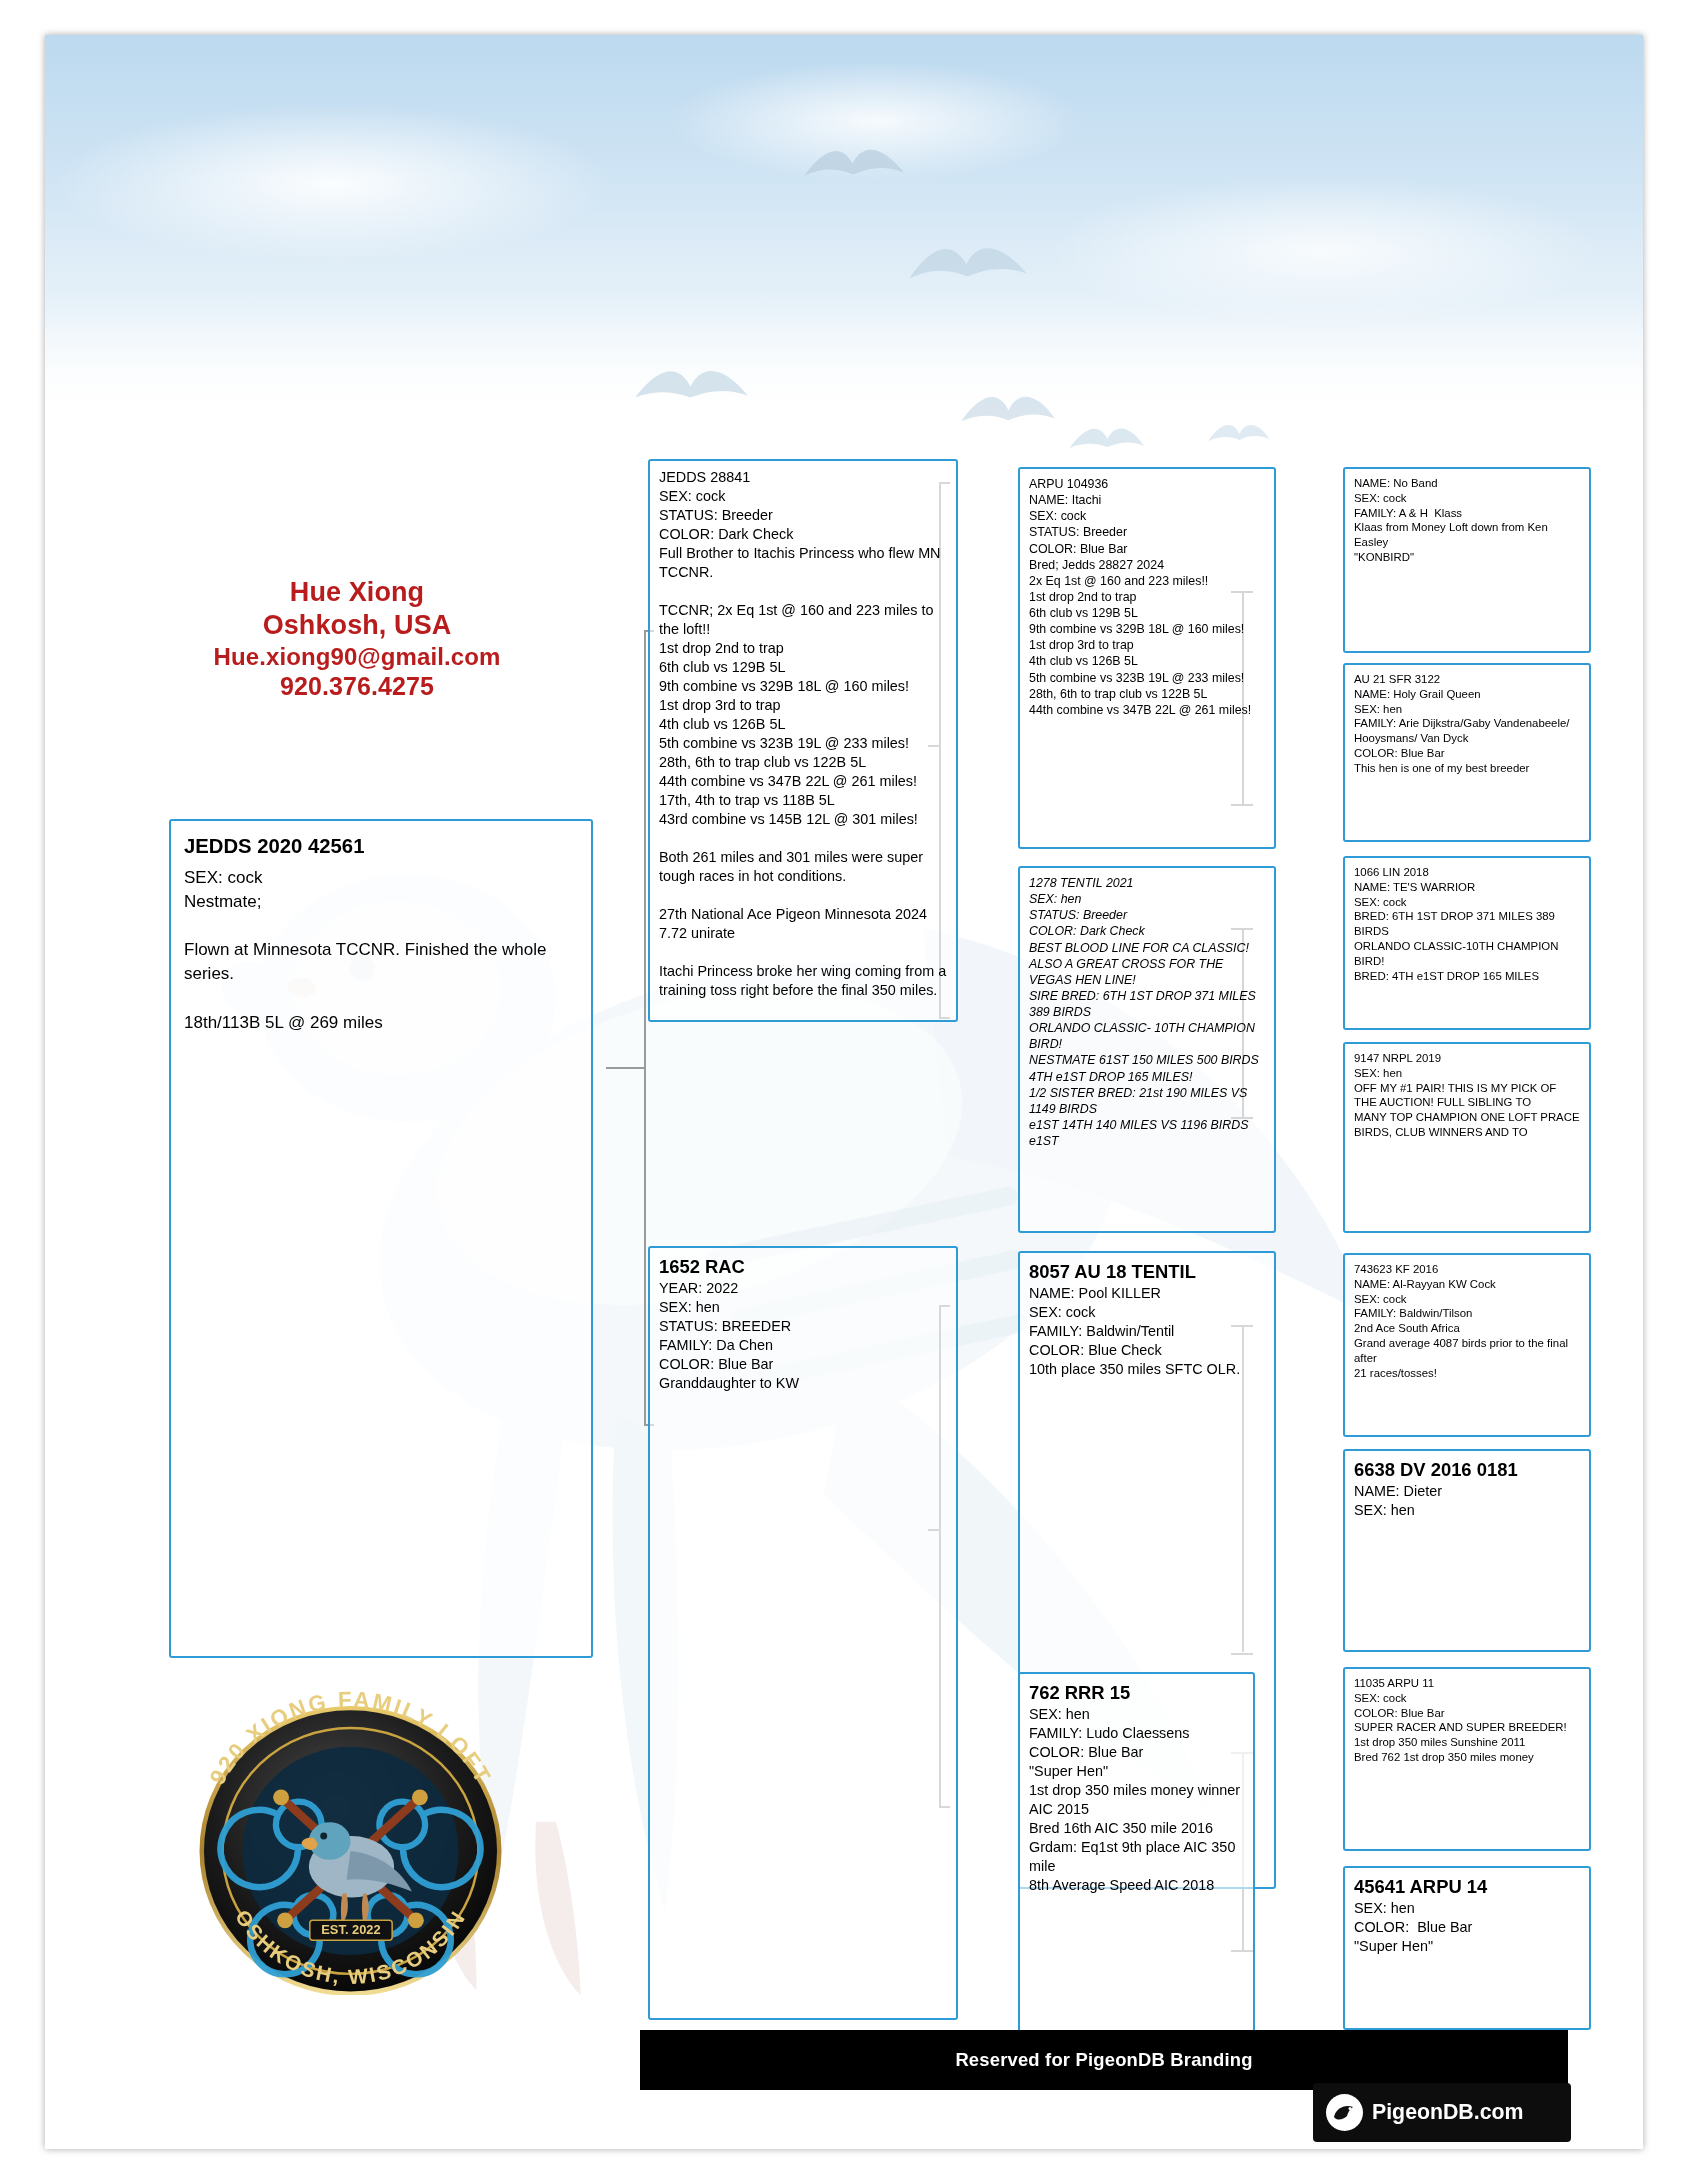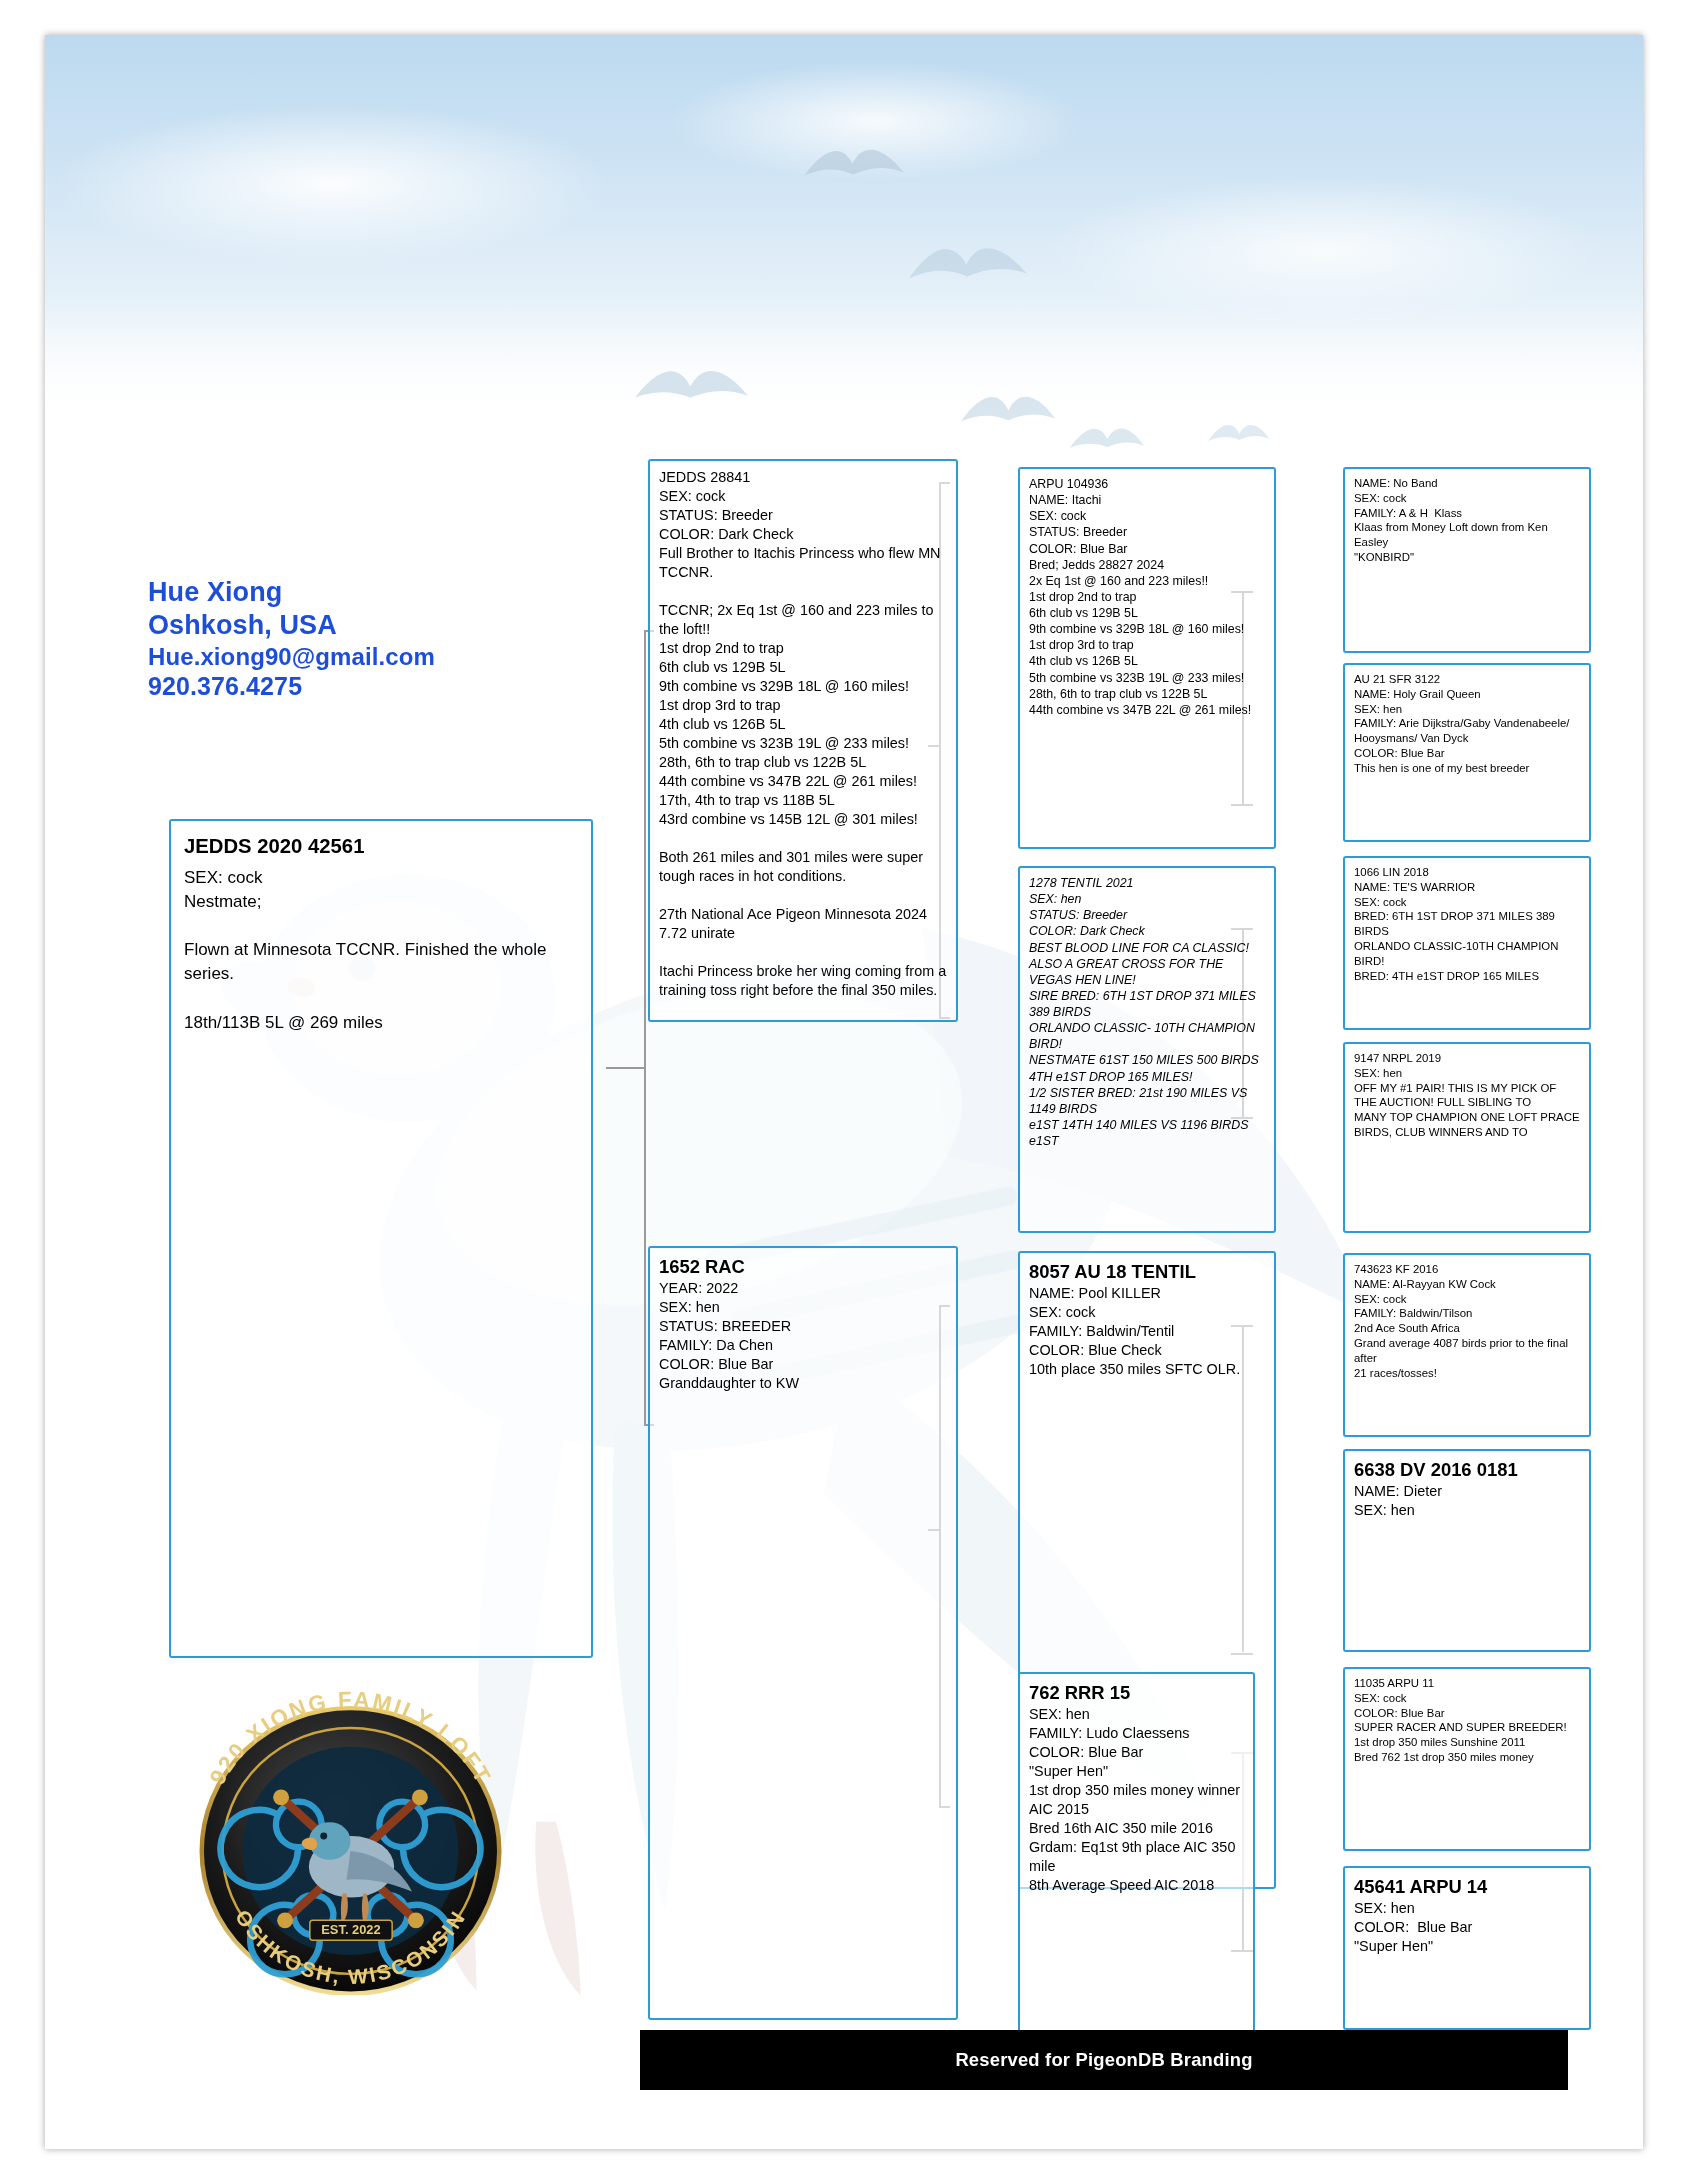--- a/index.html
+++ b/index.html
@@ -61,24 +61,25 @@
     top: 586px;
     width: 1340px;
     height: 1414px;
     opacity: 0.28;
     pointer-events: none;
   }
 
   
   .loft-header {
     position: absolute;
-    left: 103px;
+    left: 74px;
     top: 541px;
     width: 476px;
-    color: #1d4ed8;
+    text-align: center;
+    color: #b91c1c;
     font-weight: bold;
     line-height: 1.22;
     font-size: 26px;
     letter-spacing: 0.1px;
   }
   .loft-header div { white-space: nowrap; }
   .loft-line-1 { font-size: 27px; }
   .loft-line-2 { font-size: 27px; }
   .loft-line-3 { font-size: 24px; }
   .loft-line-4 { font-size: 25px; }
@@ -526,15 +527,24 @@
       <text font-family="Liberation Sans, sans-serif" font-size="42" font-weight="bold" fill="#e7cd7d" letter-spacing="5">
         <textPath href="#arc-bottom" startOffset="50%" text-anchor="middle">OSHKOSH, WISCONSIN</textPath>
       </text>
     </svg>
   </div>
 
   <div class="brand-bar">
     <span>Reserved for PigeonDB Branding</span>
   </div>
 
+  <div class="pigeondb-tag">
+    <span class="circle">
+      <svg width="27" height="22" viewBox="0 0 54 44">
+        <path d="M6 30 C10 12, 28 4, 44 10 C38 14, 34 20, 32 28 C24 36, 12 38, 6 30 Z" fill="#111"></path>
+        <circle cx="38" cy="13" r="3" fill="#fff"></circle>
+      </svg>
+    </span>
+    <span>PigeonDB.com</span>
+  </div>
 
 </div>
 
 
 </body></html>

